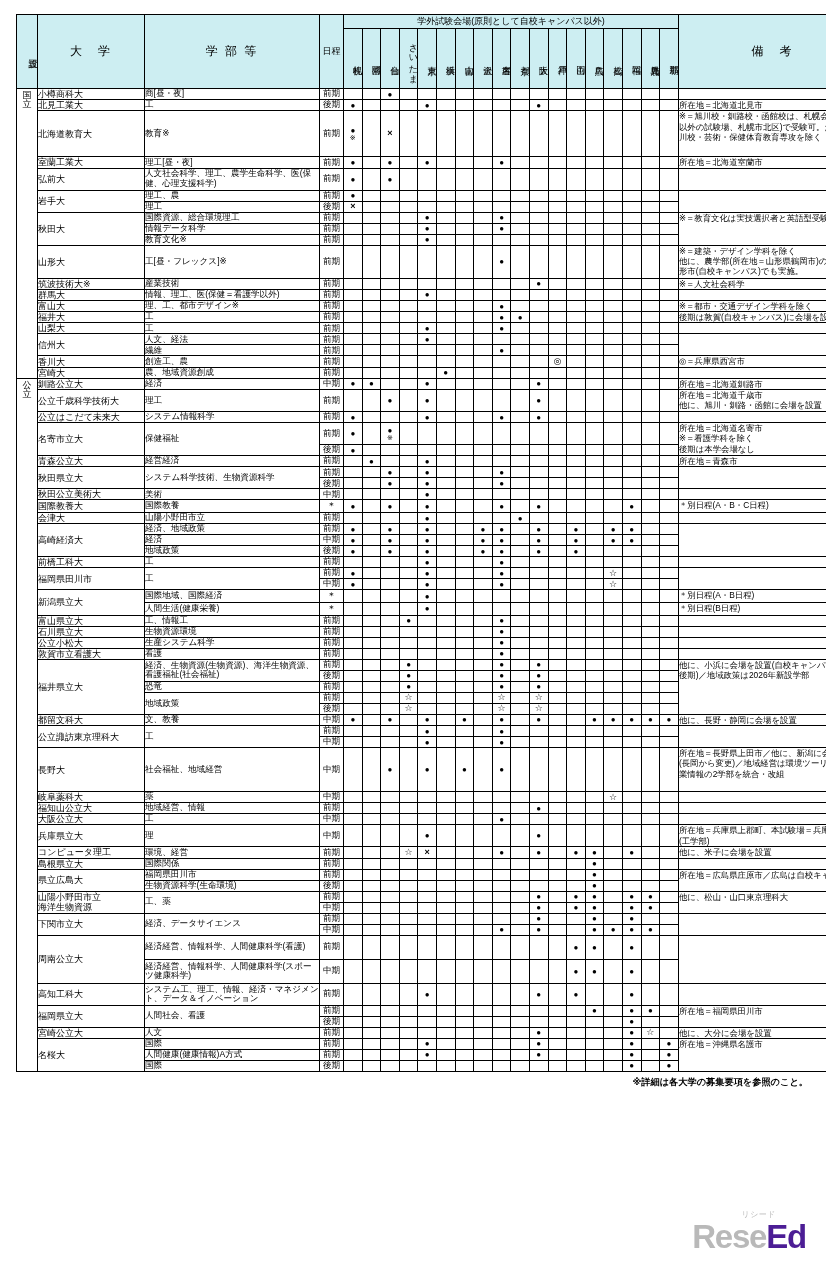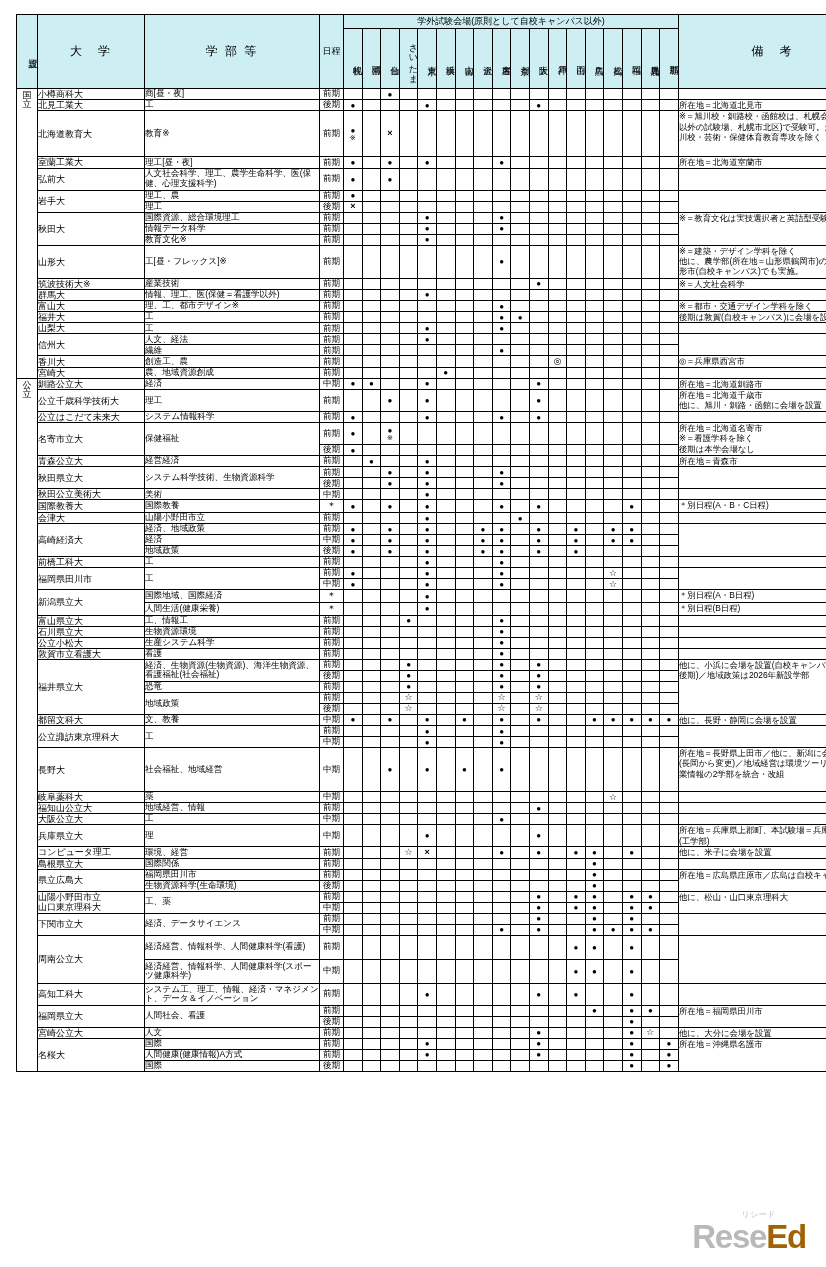--- a/index.html
+++ b/index.html
@@ -112,21 +112,21 @@
     right: 20px; bottom: 14px;
     text-align: right;
   }
   .logo {
     font-size: 33px; font-weight: bold; letter-spacing: -1.2px;
     color: #b9b9b9;
     line-height: 1;
     position: relative;
     display: inline-block;
   }
-  .logo .ed { color: #a16207; }
+  .logo .ed { color: #4c1d95; }
   .logo .ruby {
     position: absolute; top: -9px; right: 30px;
     font-size: 8px; font-weight: normal; letter-spacing: 0.5px;
     color: #bdbdbd;
   }
 </style>
 </head>
 <body>
 
 <div class="page">
@@ -1636,21 +1636,21 @@
           <td class="venue"></td>
           <td class="venue"></td>
           <td class="venue"></td>
           <td class="venue"><span class="mk-dot"></span></td>
           <td class="venue"></td>
           <td class="venue"></td>
           <td class="venue"></td>
           <td class="venue"></td>
         </tr>
         <tr style="height: 11px;">
-          <td class="univ" rowspan="2"><span>山陽小野田市立</span><br><span>山口東京理科大</span></td>
+          <td class="univ" rowspan="2"><span>山陽小野田市立</span><br><span>海洋生物資源</span></td>
           <td class="fac" rowspan="2">工、薬</td>
           <td class="nittei">前期</td>
           <td class="venue"></td>
           <td class="venue"></td>
           <td class="venue"></td>
           <td class="venue"></td>
           <td class="venue"></td>
           <td class="venue"></td>
           <td class="venue"></td>
           <td class="venue"></td>
@@ -1935,17 +1935,18 @@
           <td class="venue"></td>
           <td class="venue"></td>
           <td class="venue"></td>
           <td class="venue"><span class="mk-dot"></span></td>
           <td class="venue"></td>
           <td class="venue"><span class="mk-dot"></span></td>
         </tr>
       </tbody>
   </table>
 
+  <div class="foot-note">※詳細は各大学の募集要項を参照のこと。</div>
 </div>
 
 <div class="logo-wrap">
   <div class="logo"><span class="ruby">リシード</span><span>Rese</span><span class="ed">Ed</span></div>
 </div>
 
 </body></html>

